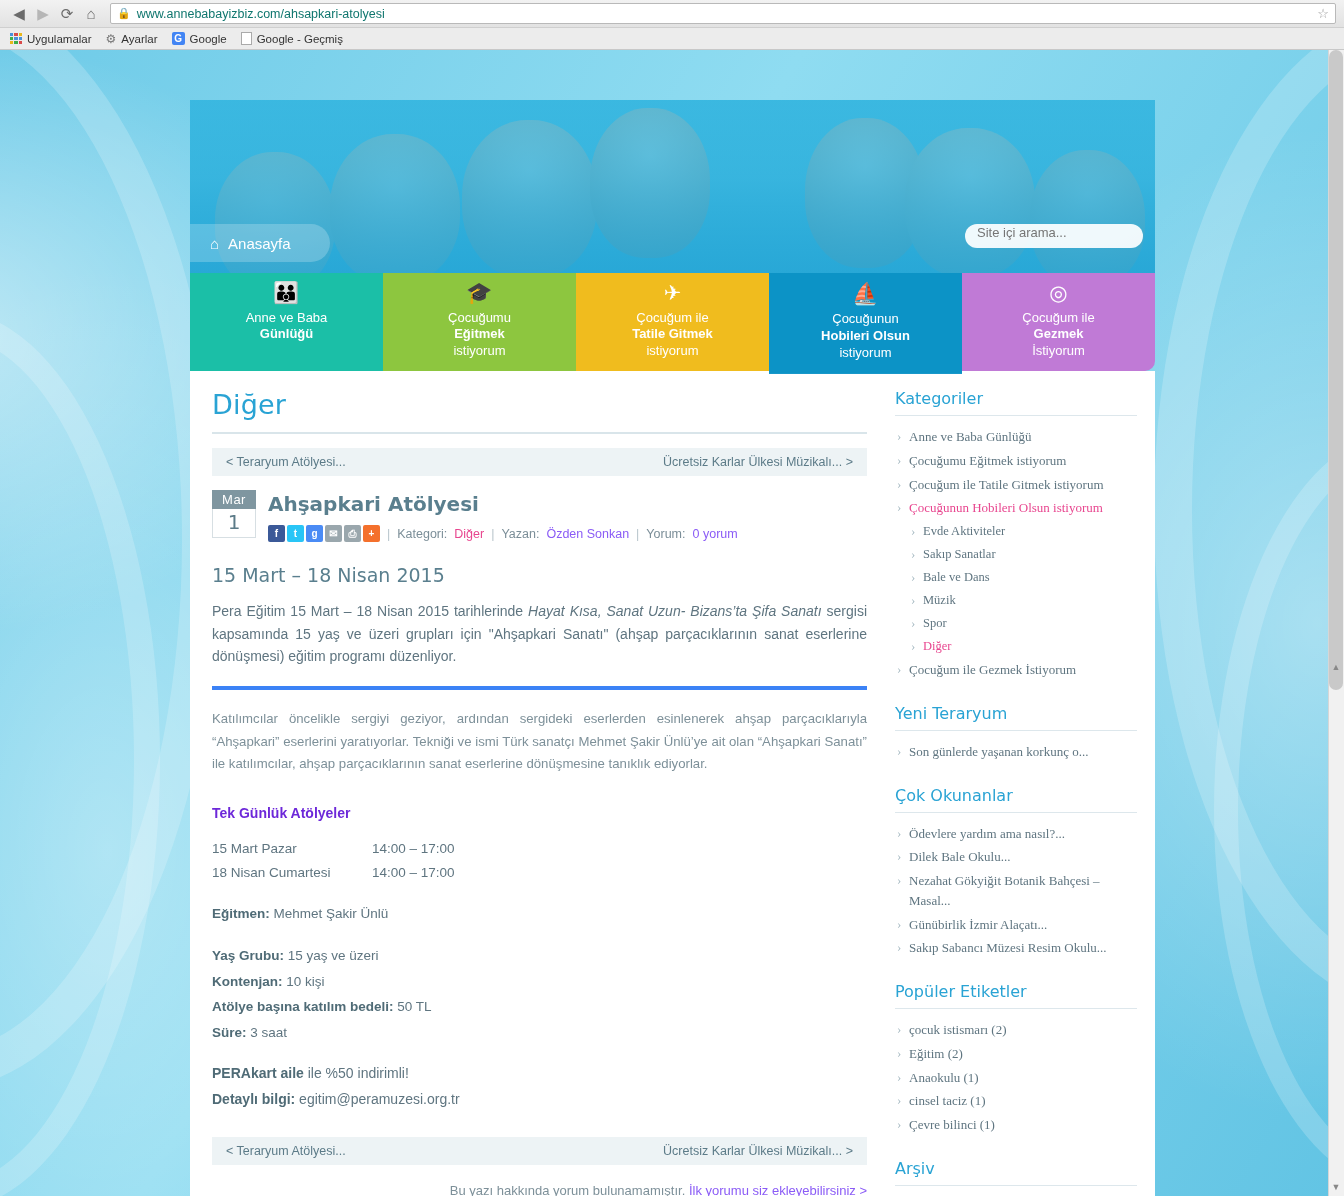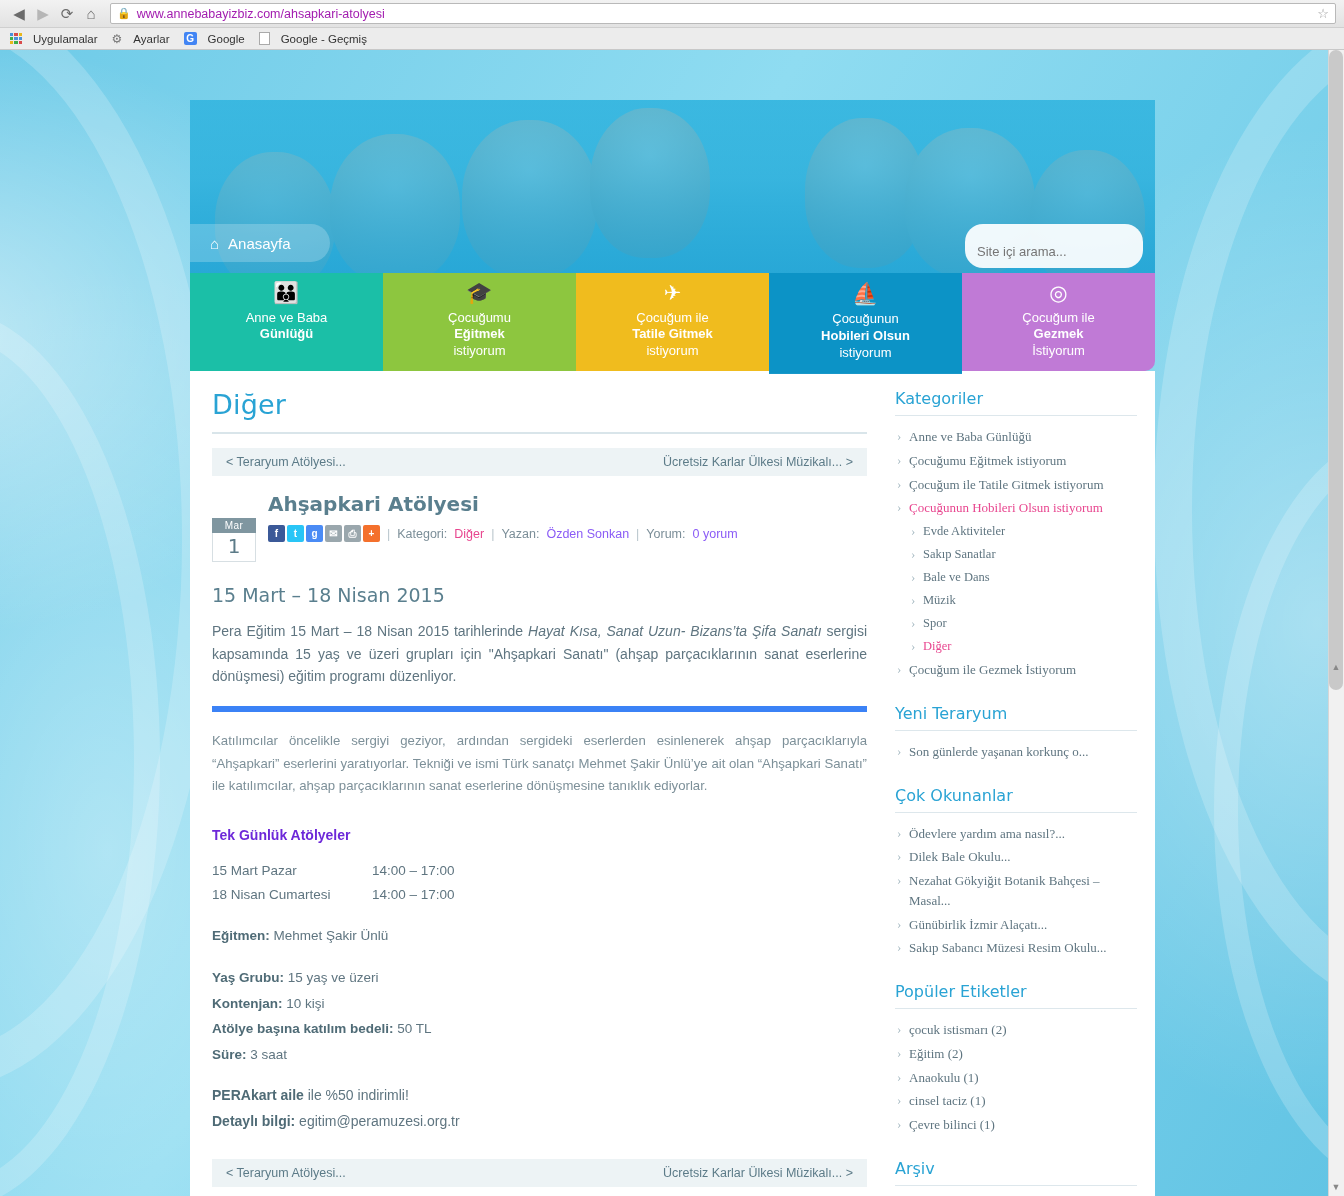--- a/index.html
+++ b/index.html
@@ -21,28 +21,28 @@
   .nav-btn {
     width:22px; height:22px; display:flex; align-items:center; justify-content:center;
     color:#6b6b6b; font-size:15px; margin-right:2px; cursor:default;
   }
   .nav-btn.disabled { color:#b6b6b6; }
   .urlbox {
     flex:1; height:21px; background:#fff; border:1px solid #b9b9b9; border-radius:2px;
     display:flex; align-items:center; padding:0 6px; margin-left:6px; position:relative;
   }
   .urlbox .lock { color:#9a9a9a; font-size:11px; margin-right:6px; }
-  .urlbox .url { font-size:12.5px; color:#a21caf; white-space:nowrap; }
+  .urlbox .url { font-size:12.5px; color:#0f766e; white-space:nowrap; }
   .star { position:absolute; right:6px; color:#9a9a9a; font-size:13px; }
   .bookmarks-row {
     height:22px; display:flex; align-items:center; gap:14px;
     padding:0 10px; background:#ececec; border-bottom:1px solid #c8c8c8;
     font-size:11.5px; color:#333;
   }
-  .bm { display:flex; align-items:center; gap:11px; white-space:nowrap; }
+  .bm { display:flex; align-items:center; gap:5px; white-space:nowrap; }
   .apps-grid { width:12px; height:12px; display:grid; grid-template-columns:repeat(3,1fr); grid-template-rows:repeat(3,1fr); gap:1px; }
   .apps-grid i { display:block; background:#4a90d9; }
   .apps-grid i:nth-child(2){background:#d94a4a;}
   .apps-grid i:nth-child(3){background:#e8b71a;}
   .apps-grid i:nth-child(4){background:#3fae49;}
   .apps-grid i:nth-child(6){background:#4a90d9;}
   .apps-grid i:nth-child(7){background:#e8b71a;}
   .apps-grid i:nth-child(8){background:#3fae49;}
   .apps-grid i:nth-child(9){background:#d94a4a;}
   .gear { font-size:12px; color:#777; }
@@ -98,23 +98,23 @@
     position:absolute; right:-4px; bottom:-28px; font-size:22px; color:#ffffff;
     font-weight:normal; letter-spacing:1px;
   }
   .home-btn {
     position:absolute; left:0; top:124px; width:140px; height:38px;
     background:rgba(255,255,255,.22); border-radius:0 19px 19px 0;
     display:flex; align-items:center; gap:9px; padding-left:20px;
     color:#fff; font-size:15px;
   }
   .search-box {
-    position:absolute; right:12px; top:124px; width:178px; height:44px;
+    position:absolute; right:12px; top:124px; width:178px; height:24px;
     background:rgba(255,255,255,.92); border-radius:18px;
-    display:flex; align-items:flex-end; padding:8px 10px;
+    display:flex; align-items:flex-start; padding:0 10px;
   }
   .search-box input {
     border:0; outline:0; background:transparent; flex:1;
     font-size:13px; color:#7a8a92; font-family:"Liberation Sans", sans-serif;
   }
 
   
   .navtiles { display:flex; height:98px; }
   .tile {
     flex:1; color:#fff; text-align:center; padding-top:9px;
@@ -144,21 +144,21 @@
   .pager {
     background:#edf3f5; height:28px; display:flex; align-items:center;
     justify-content:space-between; padding:0 14px; font-size:12.5px; color:#5c7b88;
     margin-bottom:14px;
   }
   .pager a { color:#5c7b88; text-decoration:none; }
 
   .post-head { display:flex; align-items:flex-start; gap:12px; }
   .datebox { width:44px; text-align:center; flex:none; }
   .datebox .m {
-    background:#7f96a0; color:#fff; font-size:10px; padding:2px 0; letter-spacing:.5px;margin-top:28px;
+    background:#7f96a0; color:#fff; font-size:13px; padding:2px 0; letter-spacing:.5px;
   }
   .datebox .d {
     border:1px solid #d7dfe3; border-top:0; color:#5c7b88; font-size:20px; padding:1px 0 3px;
     font-family:"DejaVu Sans", sans-serif;
   }
   .post-title {
     font-size:20px; color:#5a7f8e; font-family:"DejaVu Sans", sans-serif;
     margin:2px 0 9px; font-weight:bold;
   }
   .meta-row { display:flex; align-items:center; gap:7px; font-size:12.5px; color:#7b8e98; flex-wrap:wrap;}
@@ -171,21 +171,21 @@
   .lnk-pink { color:#e8468f; text-decoration:none; }
   .lnk-orange { color:#8b5cf6; text-decoration:none; }
 
   .body-h2 {
     font-size:19px; color:#5a7f8e; font-family:"DejaVu Sans", sans-serif;
     margin:22px 0 14px; font-weight:normal;
   }
   .p { font-size:14px; line-height:1.62; color:#5f7580; margin:0 0 14px; text-align:justify; }
   .p em { font-style:italic; color:#5f7580; }
   .quote {
-    border-top:6px solid #3b82f6; margin-top:18px; padding-top:18px;
+    border-top:4px solid #3b82f6; margin-top:18px; padding-top:18px;
     font-size:13.2px; line-height:1.72; color:#7d9099; text-align:justify;
   }
   .b { font-weight:bold; color:#6d28d9; }
   .sched { font-size:13.5px; color:#5f7580; line-height:1.8; }
   .sched .row { display:flex; }
   .sched .row .a { width:160px; }
   .kv { font-size:13.5px; color:#5f7580; line-height:1.9; }
   .kv b { color:#4f6b76; }
   .pera { font-size:14px; color:#5f7580; line-height:1.9; margin-top:14px; }
   .pera .strong { color:#4f6b76; font-weight:bold; }

